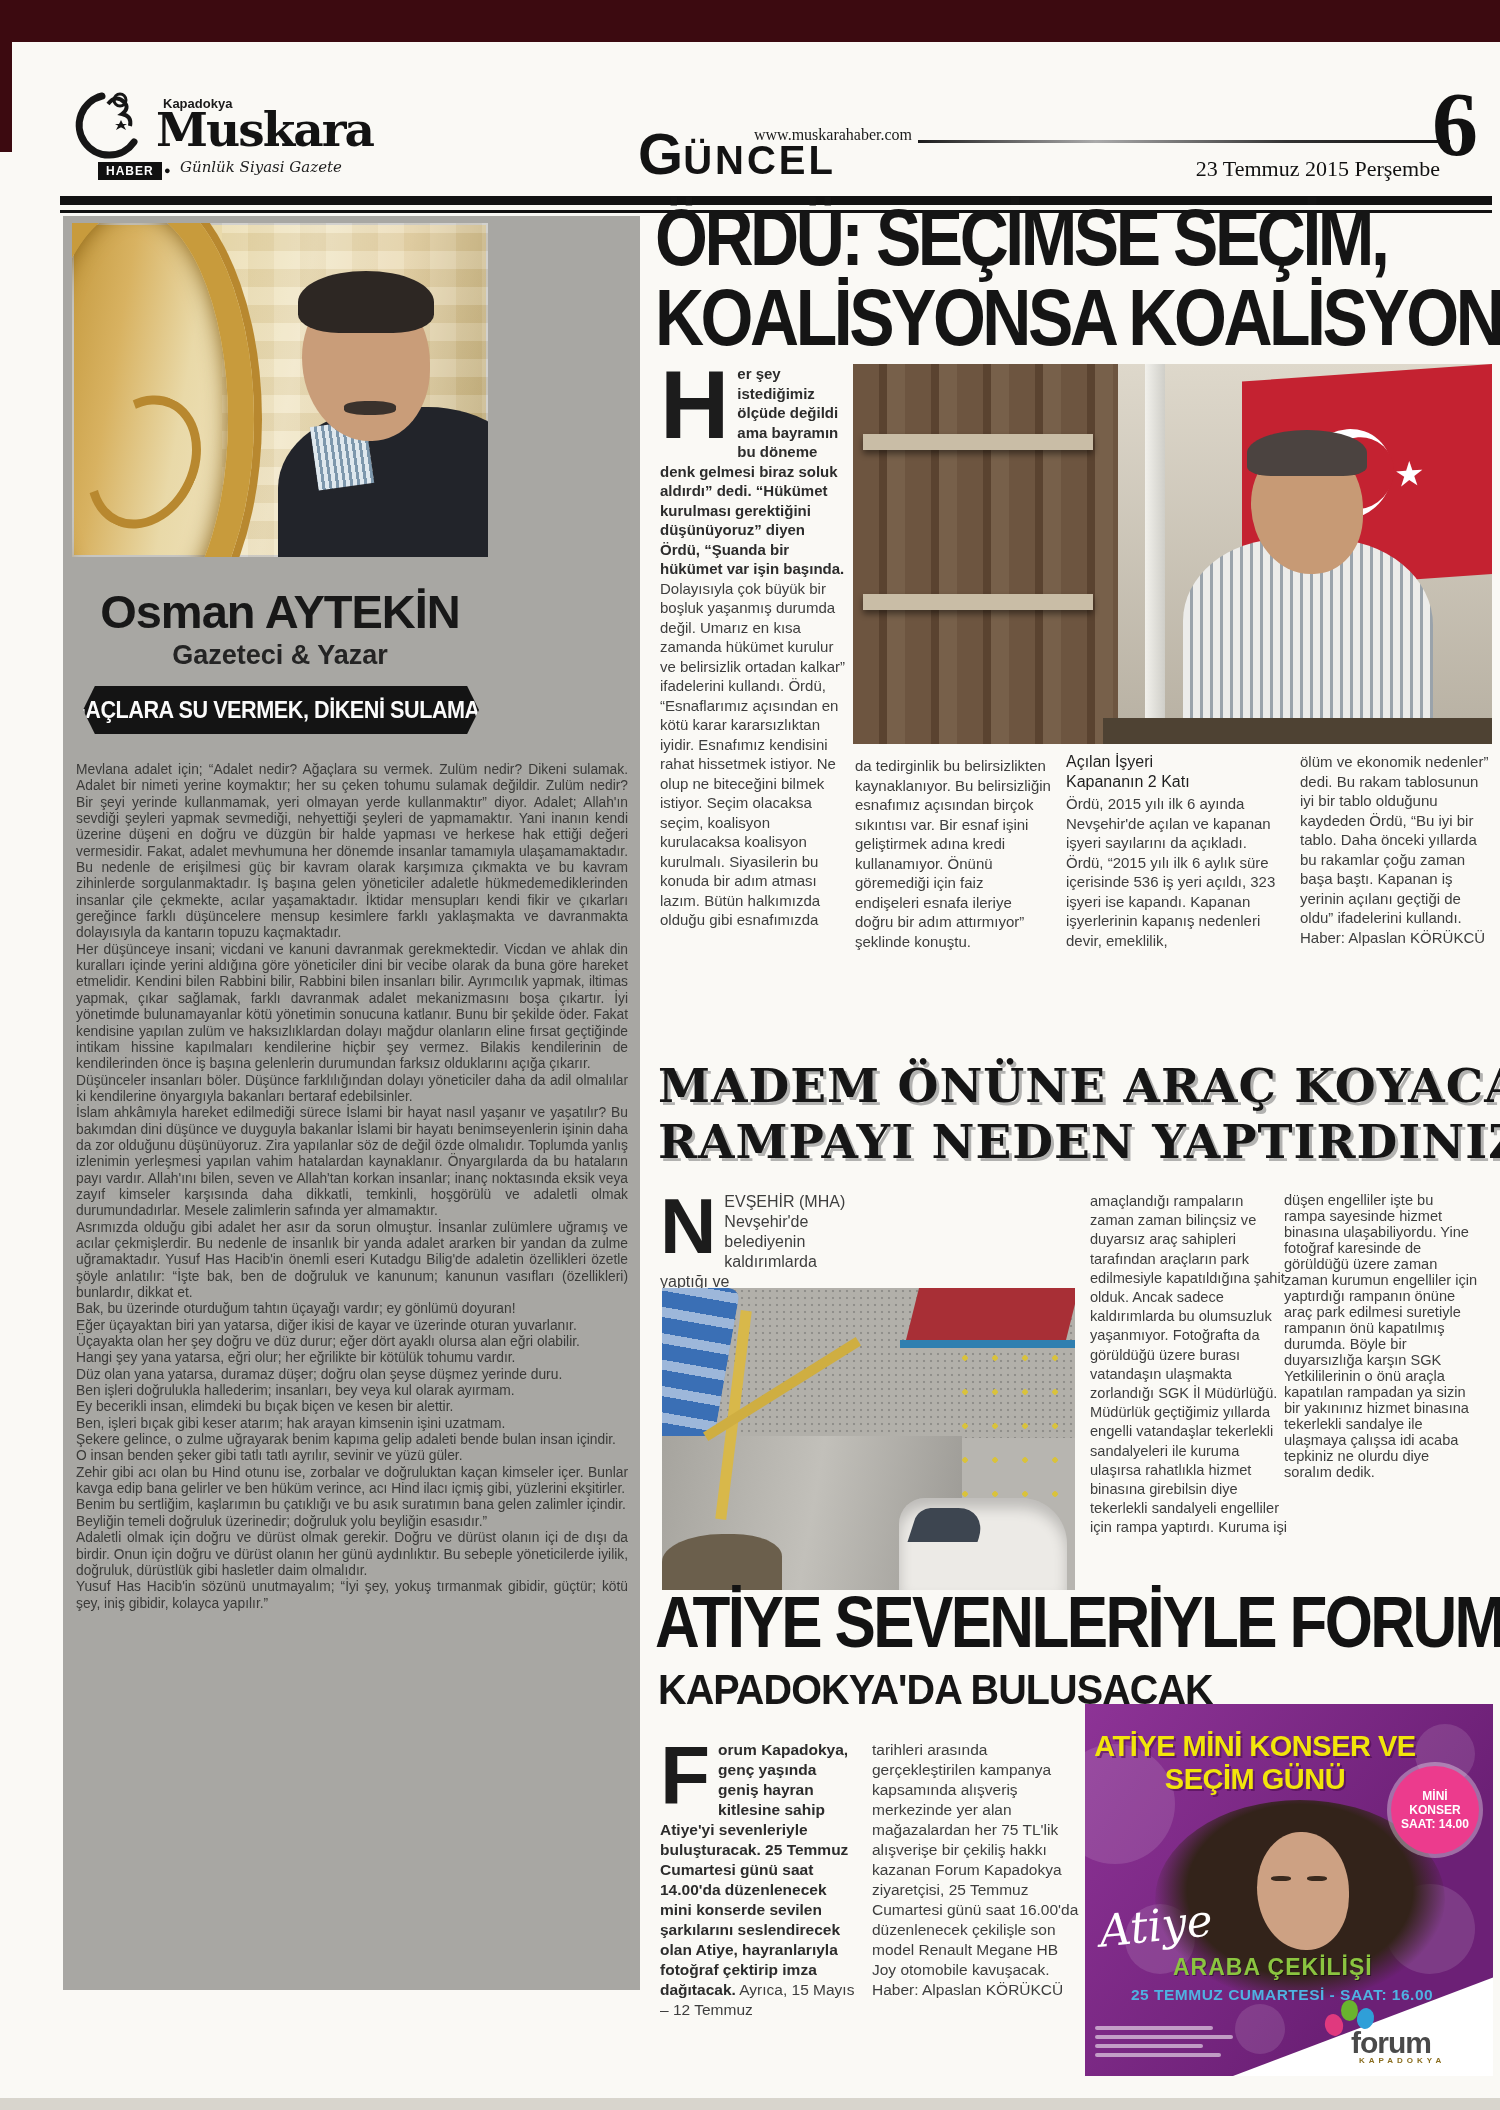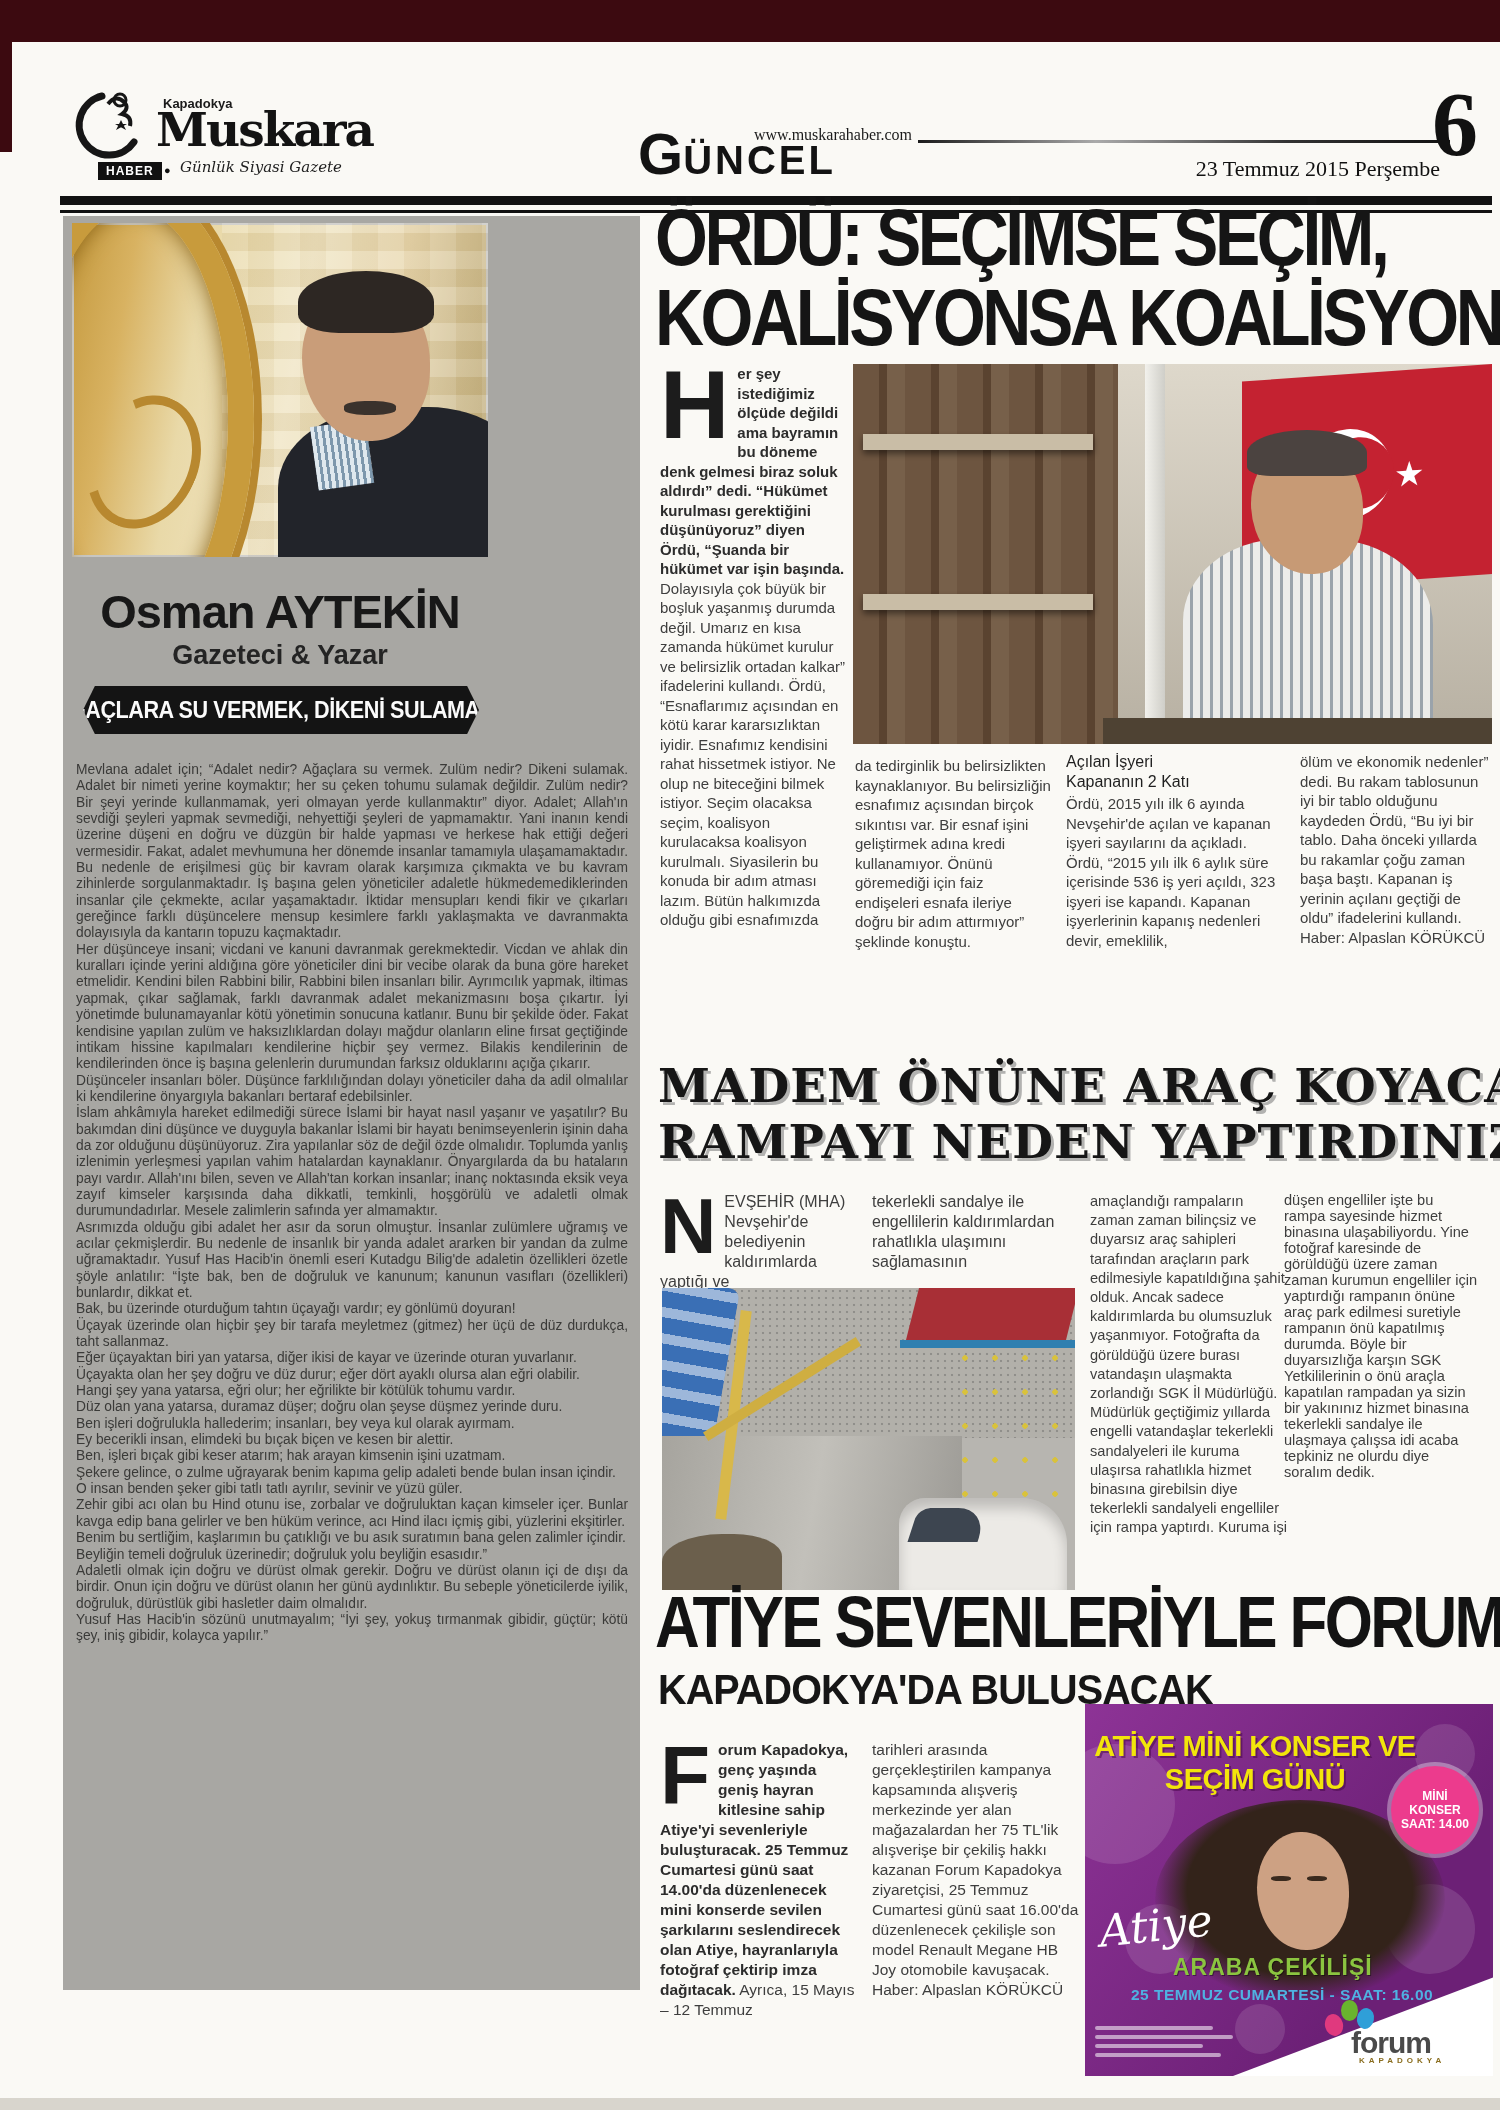--- a/index.html
+++ b/index.html
@@ -191,21 +191,20 @@
     <div class="author-banner">
       <span>AĞAÇLARA SU VERMEK, DİKENİ SULAMAK?</span>
     </div>
     <div class="author-body">
       <p>Mevlana adalet için; “Adalet nedir? Ağaçlara su vermek. Zulüm nedir? Dikeni sulamak. Adalet bir nimeti yerine koymaktır; her su çeken tohumu sulamak değildir. Zulüm nedir? Bir şeyi yerinde kullanmamak, yeri olmayan yerde kullanmaktır” diyor. Adalet; Allah'ın sevdiği şeyleri yapmak sevmediği, nehyettiği şeyleri de yapmamaktır. Yani inanın kendi üzerine düşeni en doğru ve düzgün bir halde yapması ve herkese hak ettiği değeri vermesidir. Fakat, adalet mevhumuna her dönemde insanlar tamamıyla ulaşamamaktadır. Bu nedenle de erişilmesi güç bir kavram olarak karşımıza çıkmakta ve bu kavram zihinlerde sorgulanmaktadır. İş başına gelen yöneticiler adaletle hükmedemediklerinden insanlar çile çekmekte, acılar yaşamaktadır. İktidar mensupları kendi fikir ve çıkarları gereğince farklı düşüncelere mensup kesimlere farklı yaklaşmakta ve davranmakta dolayısıyla da kantarın topuzu kaçmaktadır.</p>
       <p>Her düşünceye insani; vicdani ve kanuni davranmak gerekmektedir. Vicdan ve ahlak din kuralları içinde yerini aldığına göre yöneticiler dini bir vecibe olarak da buna göre hareket etmelidir. Kendini bilen Rabbini bilir, Rabbini bilen insanları bilir. Ayrımcılık yapmak, iltimas yapmak, çıkar sağlamak, farklı davranmak adalet mekanizmasını boşa çıkartır. İyi yönetimde bulunamayanlar kötü yönetimin sonucuna katlanır. Bunu bir şekilde öder. Fakat kendisine yapılan zulüm ve haksızlıklardan dolayı mağdur olanların eline fırsat geçtiğinde intikam hissine kapılmaları kendilerine hiçbir şey vermez. Bilakis kendilerinin de kendilerinden önce iş başına gelenlerin durumundan farksız olduklarını açığa çıkarır.</p>
       <p>Düşünceler insanları böler. Düşünce farklılığından dolayı yöneticiler daha da adil olmalılar ki kendilerine önyargıyla bakanları bertaraf edebilsinler.</p>
       <p>İslam ahkâmıyla hareket edilmediği sürece İslami bir hayat nasıl yaşanır ve yaşatılır? Bu bakımdan dini düşünce ve duyguyla bakanlar İslami bir hayatı benimseyenlerin işinin daha da zor olduğunu düşünüyoruz. Zira yapılanlar söz de değil özde olmalıdır. Toplumda yanlış izlenimin yerleşmesi yapılan vahim hatalardan kaynaklanır. Önyargılarda da bu hataların payı vardır. Allah'ını bilen, seven ve Allah'tan korkan insanlar;  inanç noktasında eksik veya zayıf kimseler karşısında daha dikkatli, temkinli, hoşgörülü ve adaletli olmak durumundadırlar. Mesele zalimlerin safında yer almamaktır.</p>
       <p>Asrımızda olduğu gibi adalet her asır da sorun olmuştur. İnsanlar zulümlere uğramış ve acılar çekmişlerdir. Bu nedenle de insanlık bir yanda adalet ararken bir yandan da zulme uğramaktadır. Yusuf Has Hacib'in önemli eseri Kutadgu Bilig'de adaletin özellikleri özetle şöyle anlatılır: “İşte bak, ben de doğruluk ve kanunum; kanunun vasıfları (özellikleri) bunlardır, dikkat et.</p>
       <p>Bak, bu üzerinde oturduğum tahtın üçayağı vardır; ey gönlümü doyuran!</p>
-      <p>Üçayak üzerinde olan hiçbir şey bir tarafa meyletmez (gitmez) her üçü de düz durdukça, taht sallanmaz.</p>
       <p>Eğer üçayaktan biri yan yatarsa, diğer ikisi de kayar ve üzerinde oturan yuvarlanır.</p>
       <p>Üçayakta olan her şey doğru ve düz durur; eğer dört ayaklı olursa alan eğri olabilir.</p>
       <p>Hangi şey yana yatarsa, eğri olur; her eğrilikte bir kötülük tohumu vardır.</p>
       <p>Düz olan yana yatarsa, duramaz düşer; doğru olan şeyse düşmez yerinde duru.</p>
       <p>Ben işleri doğrulukla hallederim; insanları, bey veya kul olarak ayırmam.</p>
       <p>Ey becerikli insan, elimdeki bu bıçak biçen ve kesen bir alettir.</p>
       <p>Ben, işleri bıçak gibi keser atarım; hak arayan kimsenin işini uzatmam.</p>
       <p>Şekere gelince, o zulme uğrayarak benim kapıma gelip adaleti bende bulan insan içindir.</p>
       <p>O insan benden şeker gibi tatlı tatlı ayrılır, sevinir ve yüzü güler.</p>
       <p>Zehir gibi acı olan bu Hind otunu ise, zorbalar ve doğruluktan kaçan kimseler içer. Bunlar kavga edip bana gelirler ve ben hüküm verince, acı Hind ilacı içmiş gibi, yüzlerini ekşitirler.</p>
@@ -268,23 +267,20 @@
     <div class="sp-grass"></div>
     <div class="sp-pave"></div>
     <div class="sp-rail1"></div>
     <div class="sp-rail2"></div>
     <div class="sp-soil"></div>
     <div class="sp-car">
         <div class="win"></div>
       </div>
   </div>
 
-  <div class="a-col" style="left:872px;top:1192px;width:204px;height:96px;font-size:16px;line-height:20px;">
-    <span>tekerlekli sandalye ile engellilerin kaldırımlardan rahatlıkla ulaşımını sağlamasının</span>
-  </div>
 
   <div class="a-col" style="left:1090px;top:1192px;width:198px;height:404px;font-size:14.6px;line-height:19.2px;">
     <span>amaçlandığı rampaların zaman zaman bilinçsiz ve duyarsız araç sahipleri tarafından araçların park edilmesiyle kapatıldığına şahit olduk. Ancak sadece kaldırımlarda bu olumsuzluk yaşanmıyor. Fotoğrafta da görüldüğü üzere burası vatandaşın ulaşmakta zorlandığı SGK İl Müdürlüğü. Müdürlük geçtiğimiz yıllarda engelli vatandaşlar tekerlekli sandalyeleri ile kuruma ulaşırsa rahatlıkla hizmet binasına girebilsin diye tekerlekli sandalyeli engelliler için rampa yaptırdı. Kuruma işi</span>
   </div>
 
   <div class="a-col" style="left:1284px;top:1192px;width:194px;height:412px;font-size:14.6px;line-height:16px;">
     <span>düşen engelliler işte bu rampa sayesinde hizmet binasına ulaşabiliyordu. Yine fotoğraf karesinde de görüldüğü üzere zaman zaman kurumun engelliler için yaptırdığı rampanın önüne araç park edilmesi suretiyle rampanın önü kapatılmış durumda. Böyle bir duyarsızlığa karşın SGK Yetkililerinin o önü araçla kapatılan rampadan ya sizin bir yakınınız hizmet binasına tekerlekli sandalye ile ulaşmaya çalışsa idi acaba tepkiniz ne olurdu diye soralım dedik.</span>
   </div>
 
   <div class="a3-h1">ATİYE SEVENLERİYLE FORUM</div>

